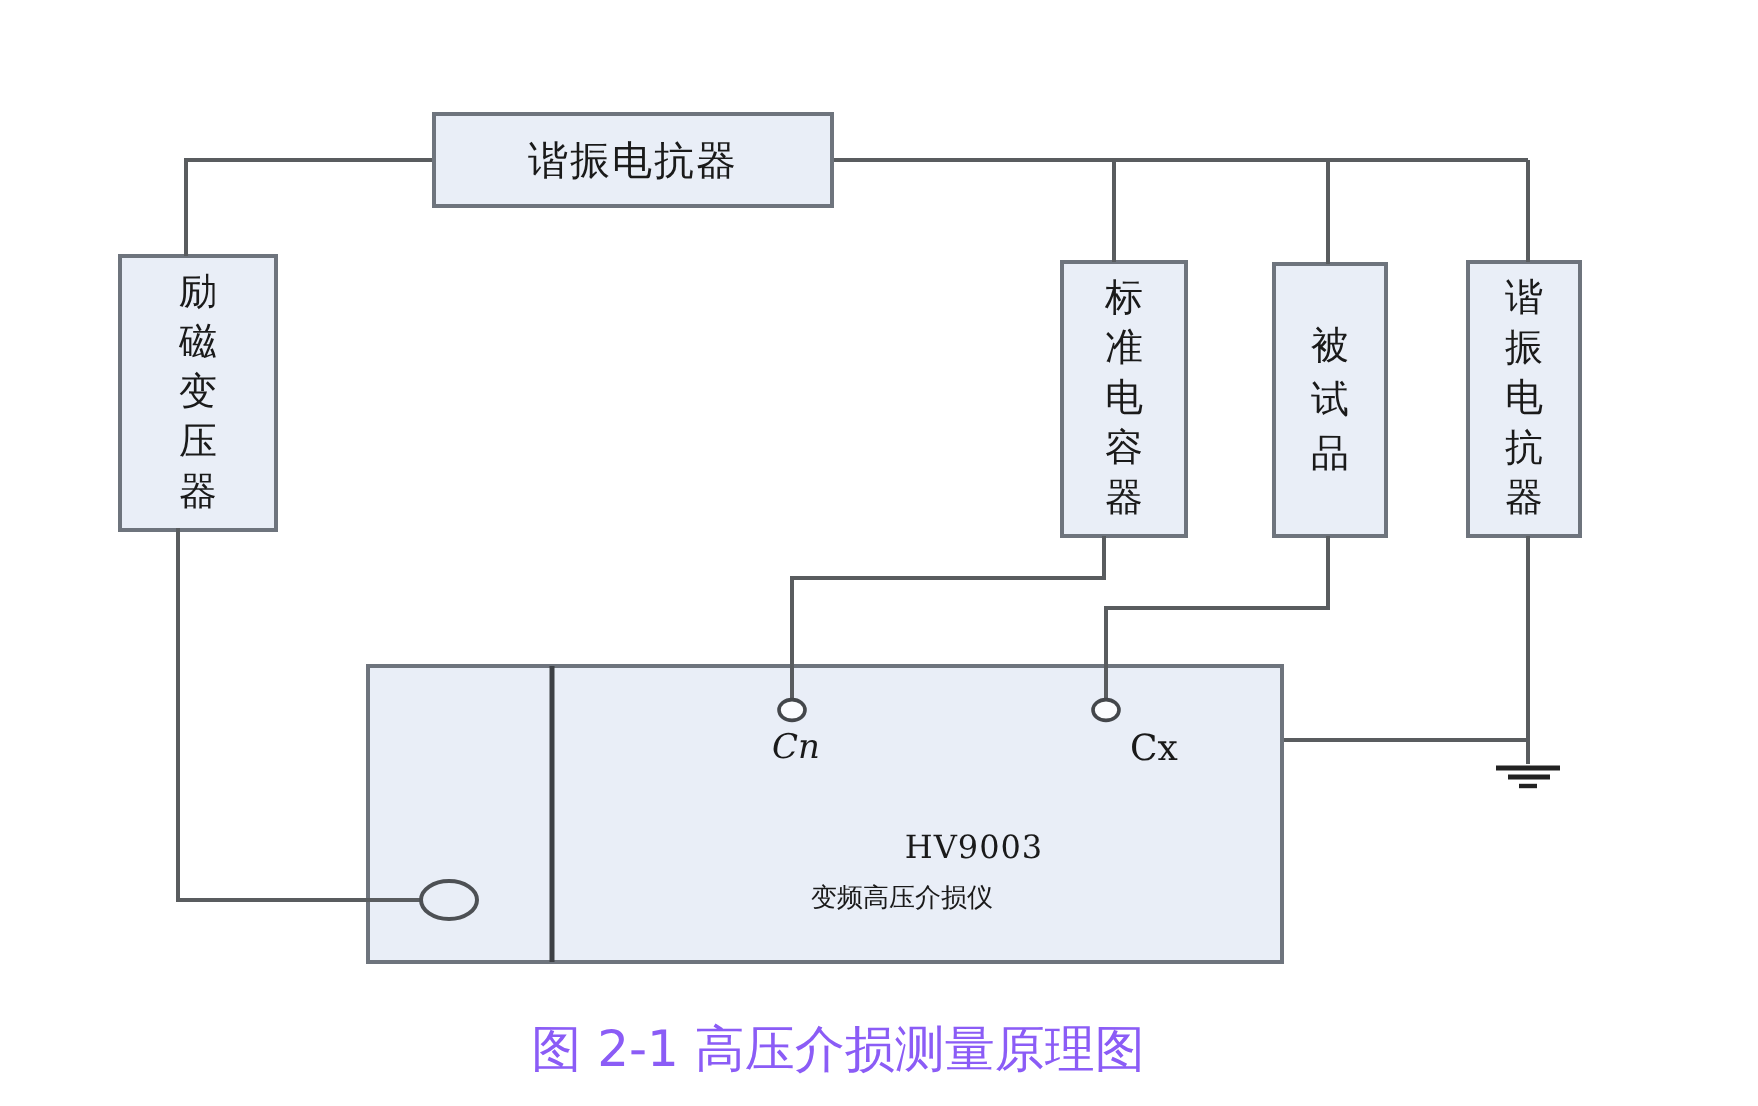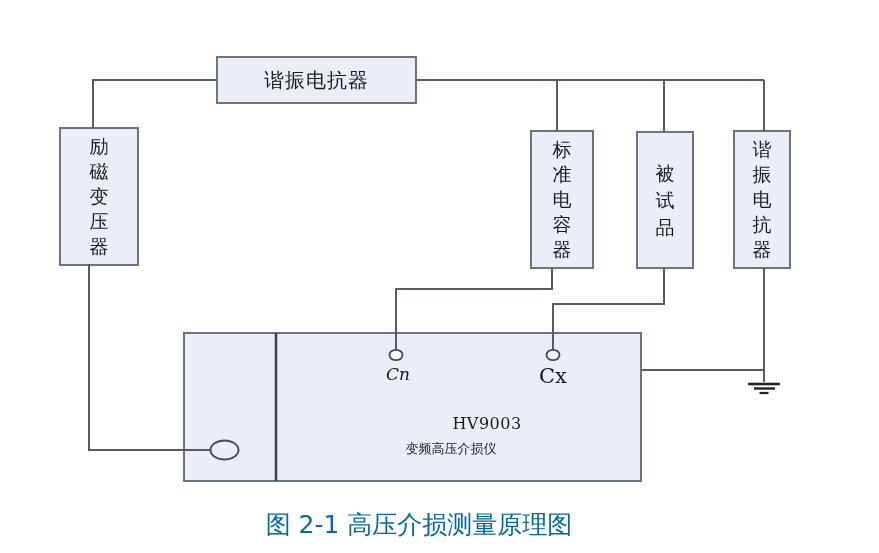--- a/index.html
+++ b/index.html
@@ -39,36 +39,36 @@
   
   .b-reactor      { left: 216px; top:  56px; width: 201px; height: 48px; }
   .b-transformer  { left:  59px; top: 127px; width:  80px; height: 139px; }
   .b-stdcap       { left: 530px; top: 130px; width:  64px; height: 139px; }
   .b-specimen     { left: 636px; top: 131px; width:  58px; height: 138px; }
   .b-compcap      { left: 733px; top: 130px; width:  58px; height: 139px; }
   .b-instrument   { left: 183px; top: 332px; width: 459px; height: 150px; display: block; }
 
   .inst-label { position: absolute; transform: translateX(-50%); white-space: nowrap; }
   .t-cn   { left: 213px; top:  30px; font-size: 17px; font-style: italic; }
-  .t-cx   { left: 368px; top:  30px; font-size: 21px; }
+  .t-cx   { left: 392px; top:  30px; font-size: 18px; }
   .t-model{ left: 257px; top:  80px; font-size: 16px; letter-spacing: 0.5px; margin-left: 45px; }
   .t-name { left: 266px; top: 106px; font-size: 13px; font-family: Liberation Mono, monospace; }
 
   svg.wires {
     position: absolute;
     left: 0; top: 0;
     pointer-events: none;
   }
   .caption {
     position: absolute;
     left: 419px;
     top: 508px;
     transform: translateX(-50%);
     font-size: 25px;
-    color: #0369a1;
+    color: #8b5cf6;
     white-space: nowrap;
     font-family: "DejaVu Sans", "Liberation Sans", sans-serif;
   }
 </style>
 </head>
 <body>
 
 <div class="canvas">
 
   <div class="block b-reactor">

